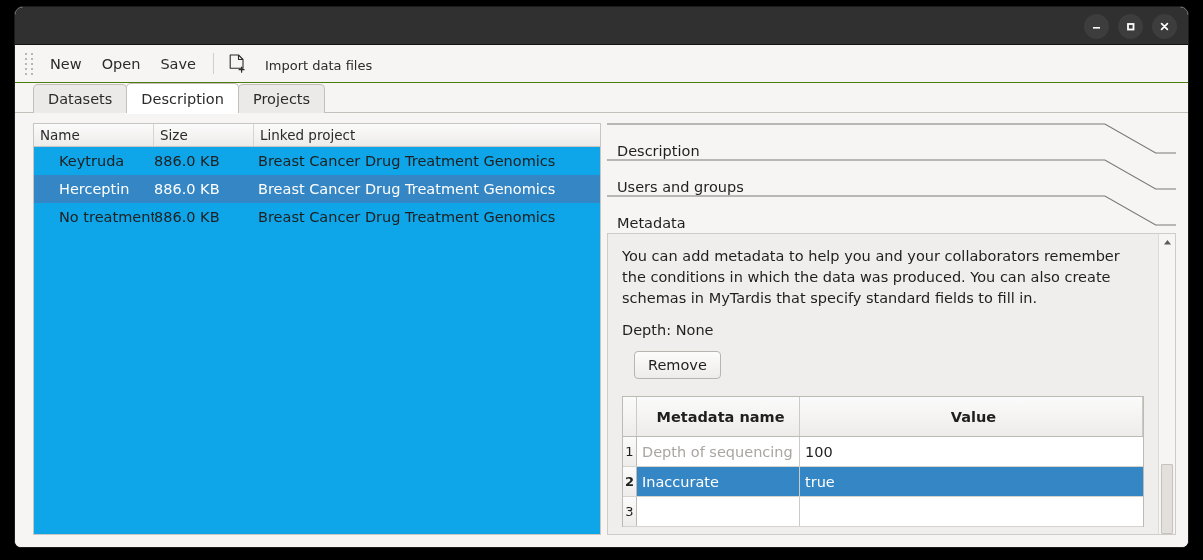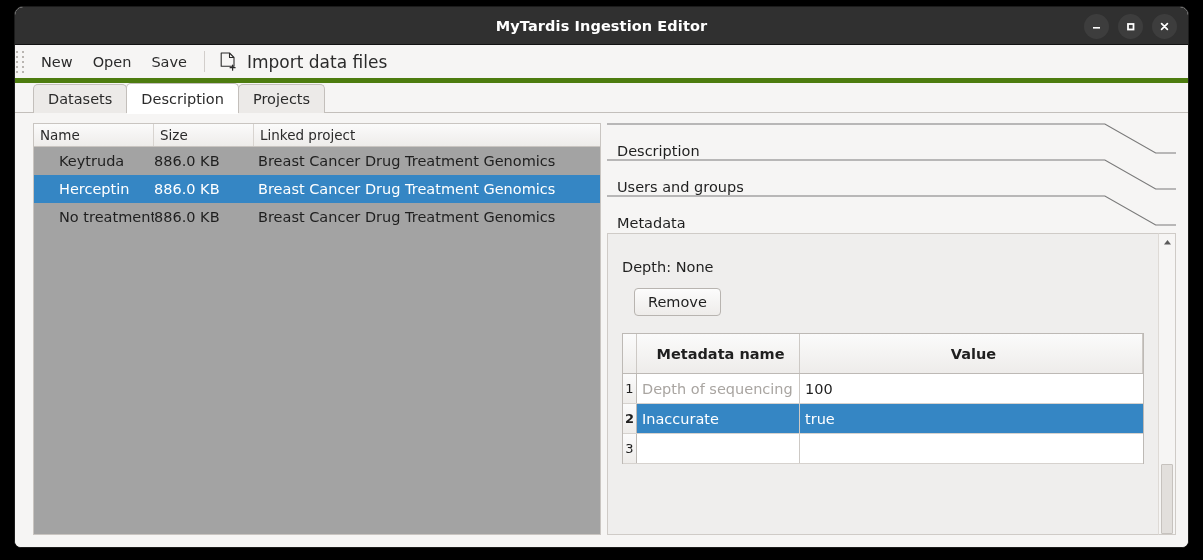--- a/index.html
+++ b/index.html
@@ -68,23 +68,24 @@
     cursor: pointer;
     user-select: none;
   }
   .win-btn svg { display: block; }
 
   
   #toolbar {
     flex: 0 0 38px;
     height: 38px;
     background: #f6f5f4;
-    border-bottom: 5px solid #4d7c0f;
-    display: flex;
-    align-items: center;
+    border-bottom: 1px solid #4d7c0f;
+    display: flex;
+    align-items: center;
+    padding-left: 9px;
   }
   #tb-grip {
     width: 10px;
     height: 22px;
     margin-right: 6px;
     display: grid;
     grid-template-columns: 2px 2px;
     grid-template-rows: repeat(5, 2px);
     gap: 3px 4px;
     align-content: center;
@@ -103,23 +104,23 @@
   }
   .tb-sep {
     width: 1px;
     height: 21px;
     background: #d2cecb;
     margin: 0 7px;
     flex: 0 0 1px;
   }
   #tb-import {
     display: flex;
-    align-items: flex-start;
-    gap: 10px;
-    font-size: 17px;
+    align-items: flex-end;
+    gap: 19px;
+    font-size: 13px;
     color: #2b2b2b;
     padding: 4px 8px;
     cursor: default;
     white-space: nowrap;
   }
 
   
   #tabs-wrap {
     flex: 0 0 30px;
     height: 30px;
@@ -173,21 +174,21 @@
     display: flex;
     padding: 10px 12px 12px 18px;
     gap: 0;
     min-height: 0;
   }
 
   
   #left-pane {
     flex: 0 0 568px;
     width: 568px;
-    background: #a3a3a3;
+    background: #0ea5e9;
     border: 1px solid #c9c5c1;
     display: flex;
     flex-direction: column;
     min-height: 0;
   }
   #ds-header {
     flex: 0 0 23px;
     height: 23px;
     display: flex;
     background: linear-gradient(#fbfbfb, #eeecea);
@@ -380,21 +381,20 @@
     border: 1px solid #c6c2be;
     border-radius: 1px;
   }
 </style>
 </head>
 <body>
 
 <div id="window">
 
   <div id="titlebar">
-    <div id="title-text">MyTardis Ingestion Editor</div>
     <div id="win-controls">
       <div class="win-btn">
         <svg width="11" height="11" viewBox="0 0 11 11">
           <rect x="2" y="6" width="7" height="1.6" fill="#ffffff"></rect>
         </svg>
       </div>
       <div class="win-btn">
         <svg width="11" height="11" viewBox="0 0 11 11">
           <rect x="3" y="3" width="5.5" height="5.5" fill="none" stroke="#ffffff" stroke-width="1.8"></rect>
         </svg>
@@ -486,20 +486,21 @@
       <div class="expander">
         <svg class="exp-rule" viewBox="0 0 560 36" preserveAspectRatio="none">
           <path d="M0 1 L490 1 L540 30 L560 30" fill="none" stroke="#7a7a7a" stroke-width="1.2" vector-effect="non-scaling-stroke"></path>
         </svg>
         <span class="expander-label">Metadata</span>
       </div>
 
       <div id="meta-body">
 
         <div id="meta-content">
+          <div id="meta-desc">You can add metadata to help you and your collaborators remember the conditions in which the data was produced. You can also create schemas in MyTardis that specify standard fields to fill in.</div>
           <div id="meta-schema">Depth: None</div>
           <div id="remove-btn">Remove</div>
 
           <div id="meta-table">
             <div class="mt-head">
               <div class="mt-idx"></div>
               <div class="mt-key">Metadata name</div>
               <div class="mt-val">Value</div>
             </div>
             <div class="mt-row">

